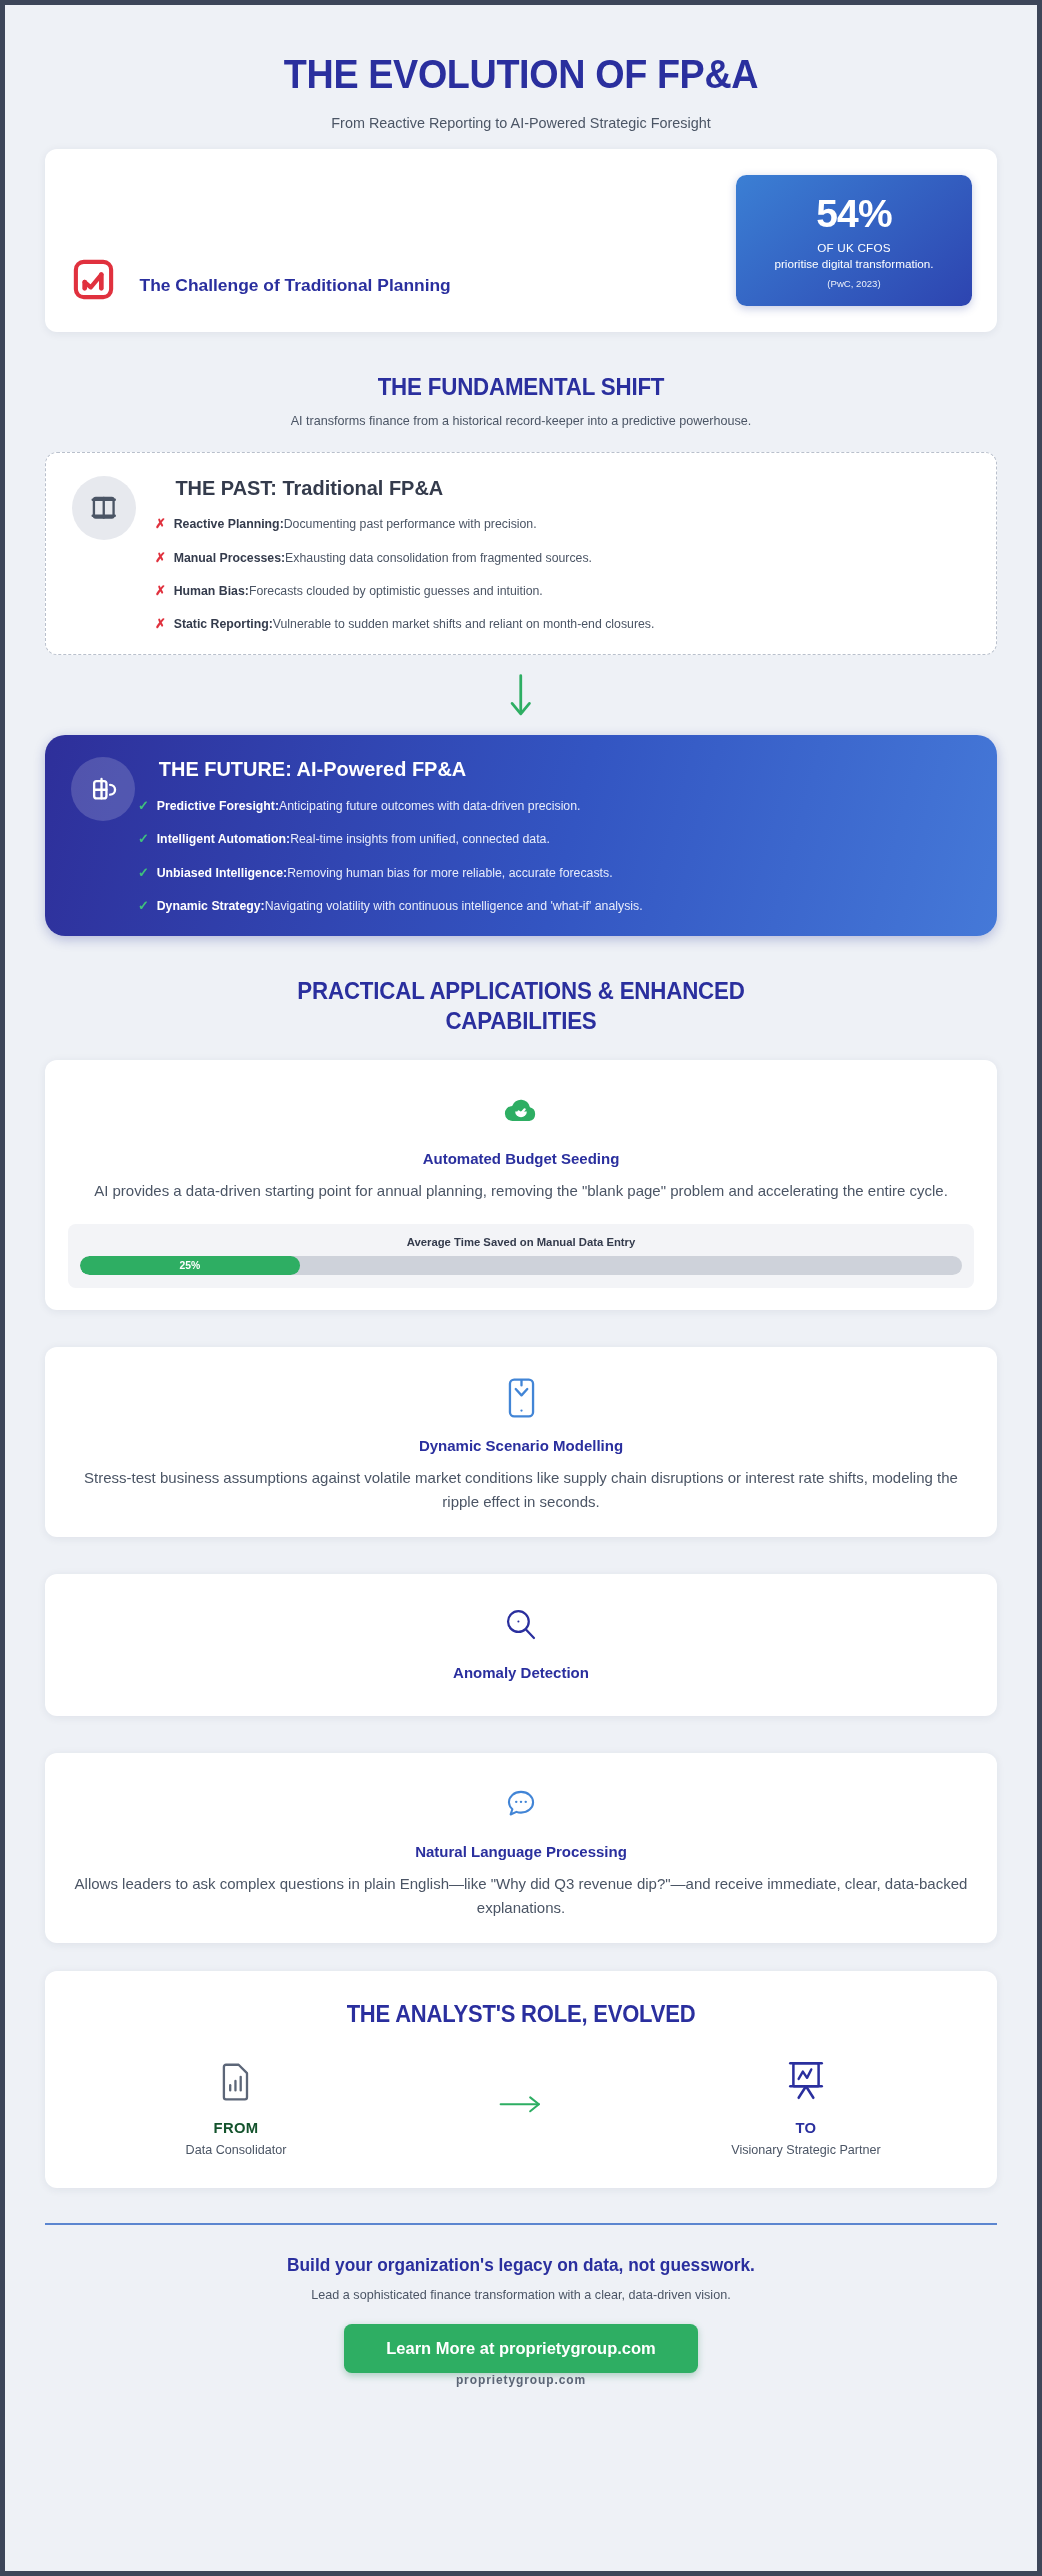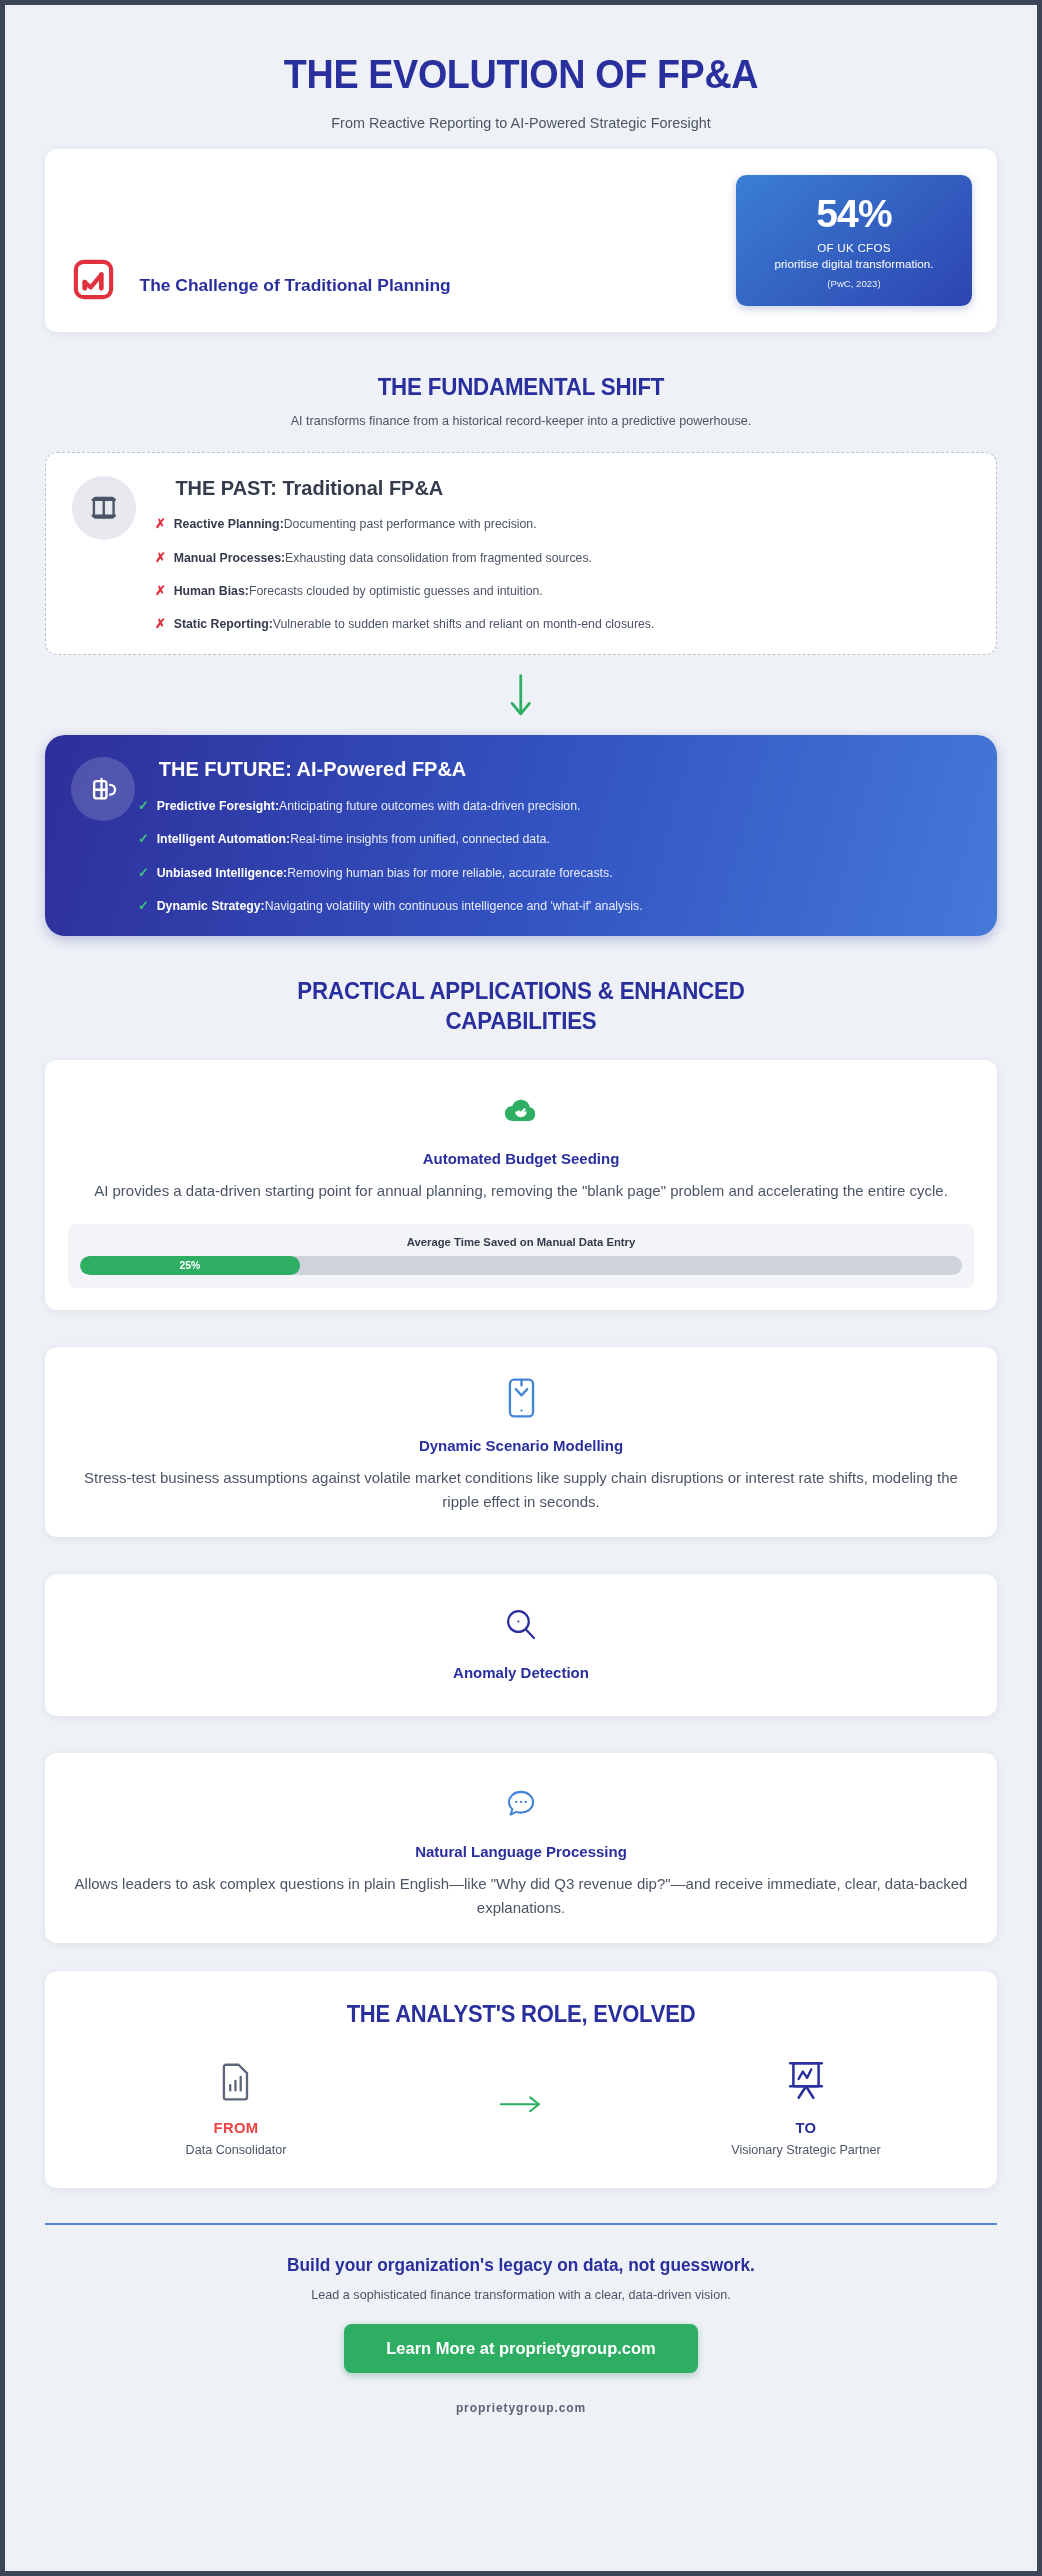--- a/index.html
+++ b/index.html
@@ -194,21 +194,21 @@
     letter-spacing: -0.2px; transform: scaleX(0.94);
     margin-bottom: 26px;
   }
   .role-row {
     display: flex; align-items: center; justify-content: space-between;
     padding: 0 43px;
   }
   .role-col { width: 226px; }
   .role-glyph { height: 54px; display: flex; align-items: center; justify-content: center; }
   .role-kicker { font-size: 14.8px; font-weight: bold; margin-top: 12px; letter-spacing: 0.3px; }
-  .role-kicker.from { color: #ef4444; text-align: center; }
+  .role-kicker.from { color: #14532d; text-align: center; }
   .role-kicker.to { color: #2a2f9e; }
   .role-name { font-size: 12.6px; color: #4b5565; margin-top: 7.8px; }
   .role-arrow { flex: 0 0 auto; }
   .role-note {
     margin-top: 26px;
     background: #f3f4f7;
     border-radius: 7.8px;
     padding: 17.4px 26px;
     font-size: 11.8px; line-height: 1.65; color: #4b5565;
   }
@@ -226,21 +226,20 @@
     font-size: 16.5px;
     font-weight: bold;
     padding: 14.8px 42px;
     border-radius: 7.8px;
     border: none;
     cursor: pointer;
     box-shadow: 0 2.6px 7.8px rgba(30,130,80,0.3);
     font-family: "Liberation Sans", sans-serif;
   }
   .foot-domain {
-    margin-top: 28px;
     font-size: 12px; font-weight: bold;
     letter-spacing: 0.9px; color: #5a6475;
   }
 </style>
 </head>
 <body>
 
 <div class="page">
 
   <div class="hero">

